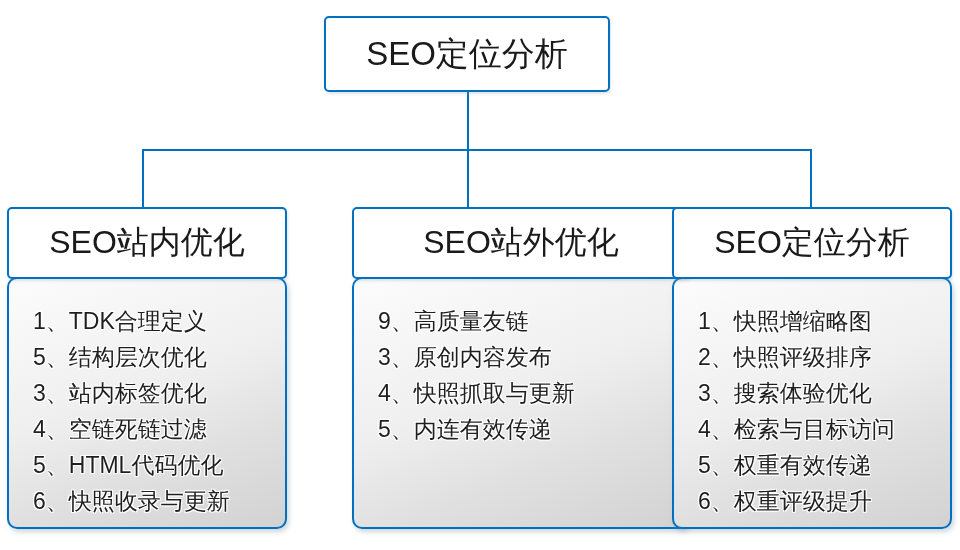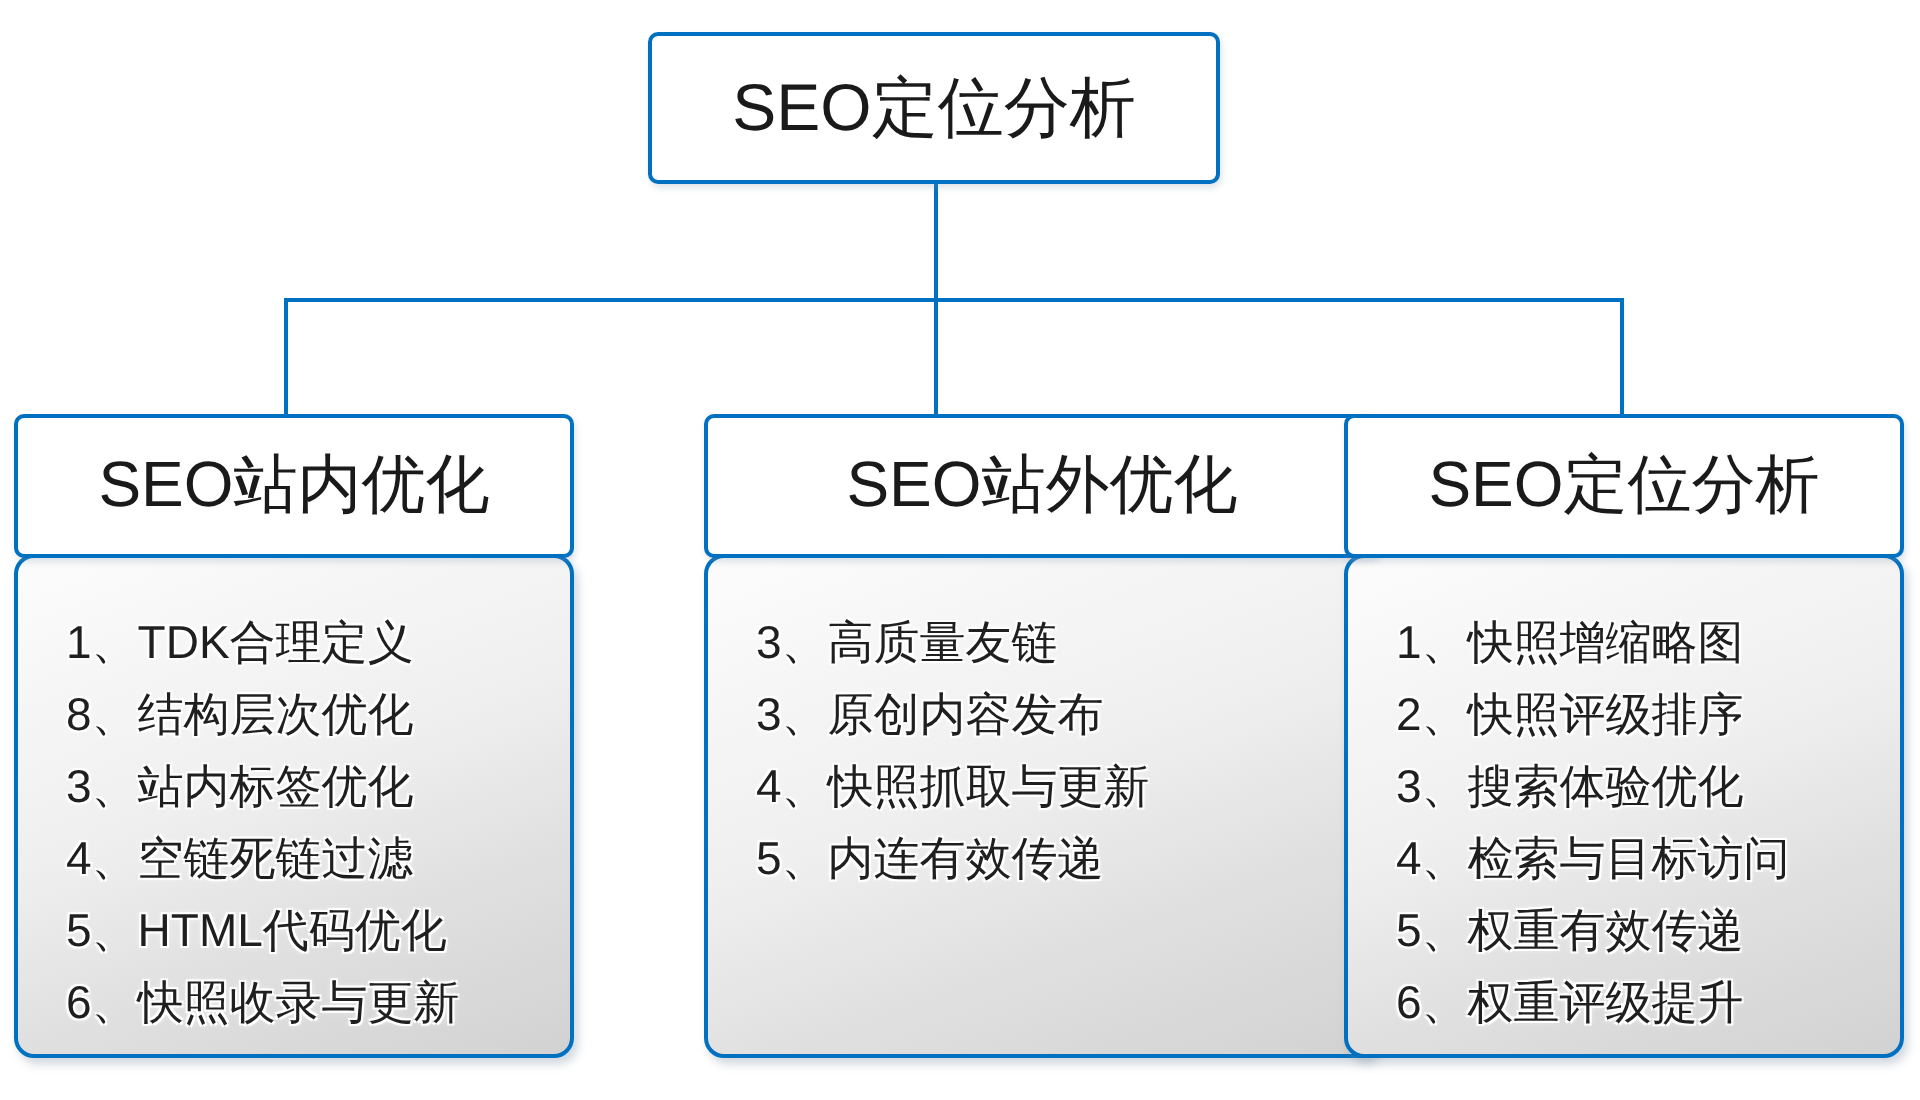--- a/index.html
+++ b/index.html
@@ -68,32 +68,32 @@
 
   <div class="node branch-header col0">
     <span>SEO站内优化</span>
   </div>
 
   <div class="node root-node">
     <span>SEO定位分析</span>
   </div>
   <div class="branch-list col0">
     <div class="list-item">1、TDK合理定义</div>
-    <div class="list-item">8、结构层次优化</div>
+    <div class="list-item">5、结构层次优化</div>
     <div class="list-item">3、站内标签优化</div>
     <div class="list-item">4、空链死链过滤</div>
     <div class="list-item">5、HTML代码优化</div>
     <div class="list-item">6、快照收录与更新</div>
   </div>
 
   <div class="node branch-header col1">
     <span>SEO站外优化</span>
   </div>
   <div class="branch-list col1">
-    <div class="list-item">3、高质量友链</div>
+    <div class="list-item">9、高质量友链</div>
     <div class="list-item">3、原创内容发布</div>
     <div class="list-item">4、快照抓取与更新</div>
     <div class="list-item">5、内连有效传递</div>
   </div>
 
   <div class="node branch-header col2">
     <span>SEO定位分析</span>
   </div>
   <div class="branch-list col2">
     <div class="list-item">1、快照增缩略图</div>

